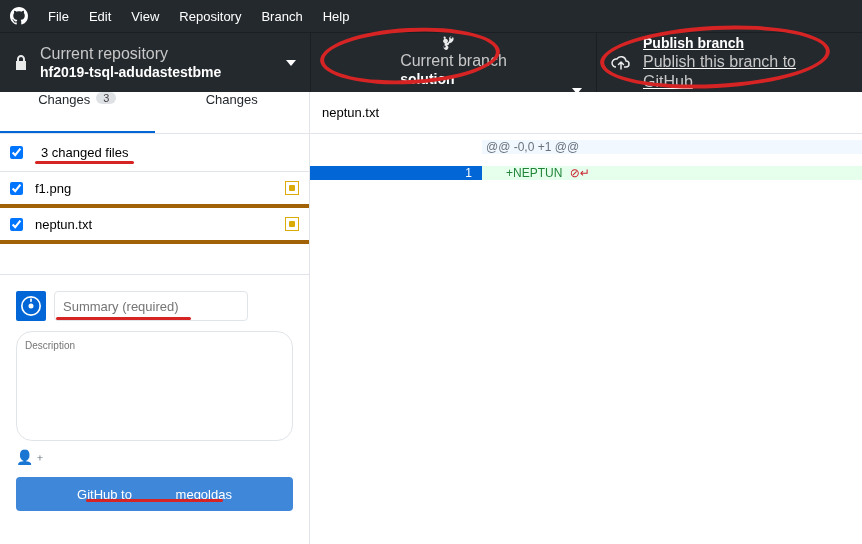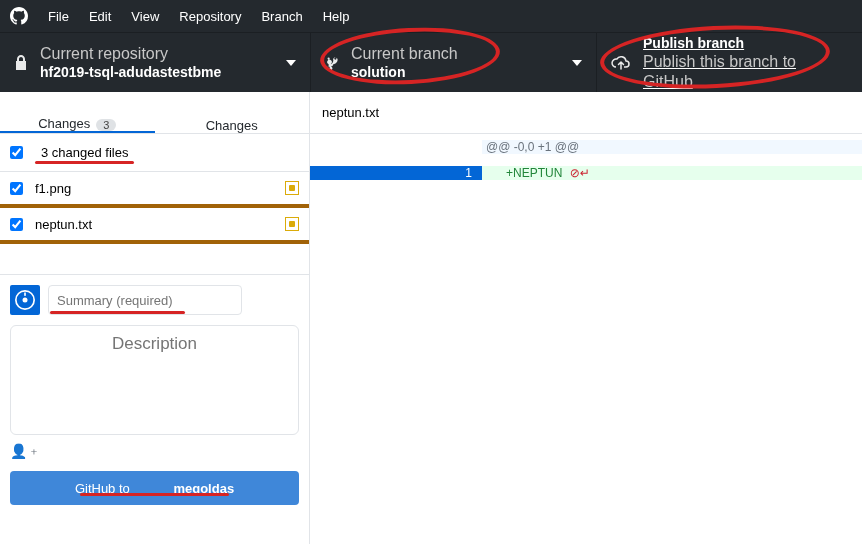--- a/index.html
+++ b/index.html
@@ -12,63 +12,63 @@
 
   
   .toolbar { display:flex; background:#24292e; height:60px; border-top:1px solid #1b1f23; }
   .tool { display:flex; align-items:center; padding:0 14px; position:relative; color:#fff; cursor:pointer; }
   .tool + .tool { border-left:1px solid #1b1f23; }
   .tool .icon { margin-right:12px; opacity:.9; }
   .tool .small { font-size:16px; color:#c8c8c8; line-height:1.2; }
   .tool .big { font-size:14px; font-weight:600; color:#fff; line-height:1.3; }
   .tool .caret { margin-left:auto; padding-left:20px; }
   .t-repo   { width:310px; }
-  .t-branch { width:286px; }
+  .t-branch { width:286px;flex-direction:column; }
   .t-publish{ flex:1;text-decoration:underline; }
 
   
   .hand-circle { position:absolute; border:4px solid #d62424; border-radius:50%; pointer-events:none; transform:rotate(-3deg); }
   .hc-branch  { left:320px; top:28px; width:180px; height:56px; z-index:5; }
   .hc-publish { left:600px; top:26px; width:230px; height:62px; z-index:5; }
 
   
   .main { display:flex; height:calc(544px - 92px); }
   .left { width:310px; border-right:1px solid #e1e4e8; display:flex; flex-direction:column; }
   .right{ flex:1; display:flex; flex-direction:column; }
 
   
   .tabs { display:flex; height:42px; border-bottom:1px solid #e1e4e8; }
-  .tab  { flex:1; display:flex; align-items:flex-end; justify-content:center; font-size:13px; cursor:pointer; color:#24292e; }
+  .tab  { flex:1; display:flex; align-items:flex-start; justify-content:center; font-size:13px; cursor:pointer; color:#24292e; }
   .tab.active { border-bottom:2px solid #0366d6; font-weight:500; }
   .badge { background:#dfe2e5; border-radius:10px; padding:0 7px; margin-left:6px; font-size:11px; color:#444; }
 
   
   .changed-header { display:flex; align-items:center; height:38px; padding:0 10px; border-bottom:1px solid #e1e4e8; font-size:13px; }
   .changed-header input { margin-right:18px; }
   .changed-header span { position:relative; }
   .underline-red::after { content:""; position:absolute; left:-6px; right:-6px; bottom:-4px; height:3px; background:#d62424; border-radius:2px; }
 
   
   .filerow { display:flex; align-items:center; height:36px; padding:0 10px; border-bottom:4px solid #a16207; font-size:13px; }
   .filerow .cb { margin-right:12px; }
   .filerow .name { flex:1; }
   .dot { width:14px; height:14px; border:1px solid #dbab09; display:flex; align-items:center; justify-content:center; margin-left:auto; }
   .dot::after { content:""; width:6px; height:6px; background:#dbab09; border-radius:1px; }
 
   
-  .commitbox { margin-top:auto; padding:10px; border-top:1px solid #e1e4e8; }
+  .commitbox { margin-top:auto; padding:16px; border-top:1px solid #e1e4e8; }
   .commitbox-wrap { margin-top: 30px; }
   .summary-row { display:flex; gap:8px; }
   .avatar { width:30px; height:30px; background:#0366d6; display:flex; align-items:center; justify-content:center; color:#fff; border-radius:2px; flex-shrink:0;}
   .summary-input { flex:1; height:30px; border:1px solid #e1e4e8; border-radius:4px; padding:0 8px; font-size:13px; }
   .summary-wrap { position:relative; flex:1; }
-  .desc { width:100%; height:110px; margin-top:10px; border:1px solid #e1e4e8; border-radius:6px; padding:8px; font-size:17px; resize:none; font-family:inherit;text-align:center; }
+  .desc { width:100%; height:110px; margin-top:10px; border:1px solid #e1e4e8; border-radius:16px; padding:8px; font-size:10px; resize:none; font-family:inherit; }
   .coauthor { margin-top:4px; color:#6a737d; font-size:14px; }
   .commit-btn { width:100%; height:34px; margin-top:10px; background:#3f87d9; color:#fff; border:none; border-radius:4px; font-size:13px; cursor:pointer; position:relative; }
-  .commit-btn b { font-weight:700;margin-left:40px; }
+  .commit-btn b { font-weight:400;margin-left:40px; }
   .strike-red::after { content:""; position:absolute; left:70px; right:70px; top:66%; height:3px; background:#d62424; border-radius:2px; }
 
   
   .file-hdr { height:42px; display:flex; align-items:center; padding:0 12px; font-size:13px; border-bottom:1px solid #e1e4e8; }
   .diff { font-family: "SFMono-Regular", Consolas, monospace; font-size:12px; }
   .diff-row { display:flex; height:26px; align-items:center; }
   .gut { width:172px; text-align:right; padding-right:10px; background:#f1f8ff; color:#6a737d; }
   .diff-row.hunk .body { flex:1; background:#f1f8ff; color:#6a737d; padding-left:4px; }
   .diff-row.add .gut { background:#0366d6; color:#fff; }
   .diff-row.add .body { flex:1; background:#e6ffed; color:#22863a; padding-left:24px; }

